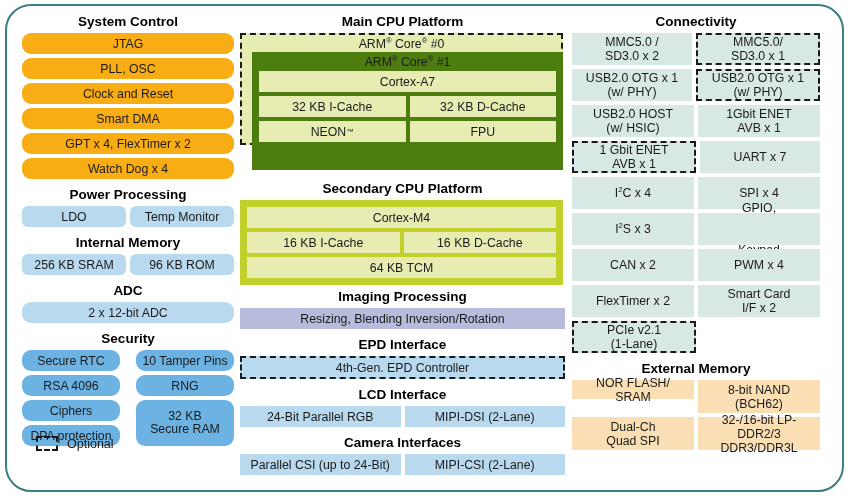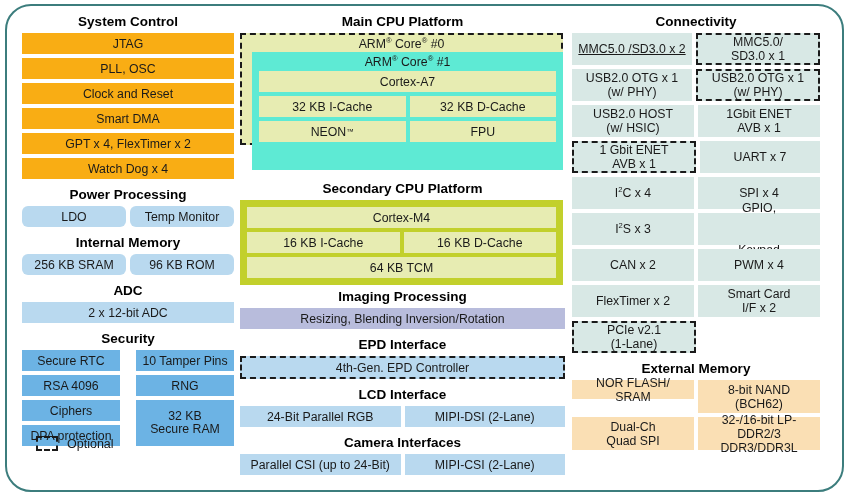--- a/index.html
+++ b/index.html
@@ -46,41 +46,41 @@
   .blue-dk { background: #6cb3e4; }
   .teal { background: #d8e8e5; }
   .peach { background: #fadfb4; }
   .lav    { background: #b8bcdc; }
   .grn-inner { background: #e7ecb2; }
   .dashed { border: 2px dashed #1a1a1a; }
 
   
   #left { left: 22px; top: 10px; width: 212px; }
   #left .cell { height: 21px; }
-  #left .row.full .cell { width: 100%; }
+  #left .row.full .cell { width: 100%; border-radius: 9px; }
   #left .row.half .cell { flex: 1 1 0; border-radius: 6px; }
 
   
   #mid { left: 240px; top: 10px; width: 325px; }
 
   #cpu-wrap { position: relative; height: 144px; }
   #core0 {
     position: absolute; left: 0px; top: 0px;
     width: 323px; height: 112px;
     background: #e7ecb2;
     border: 2px dashed #1a1a1a;
   }
   #core0-label {
     position: absolute; left: 0; top: 2px; width: 100%;
     text-align: center; font-size: 12.3px; color: #1a1a1a;
   }
   #core1 {
     position: absolute; left: 12px; top: 19px;
     width: 311px; height: 118px;
-    background: #5eead4;
+    background: #4d7c0f;
     padding: 0 7px;
   }
   #core1-label {
     text-align: center; font-size: 12.3px; color: #1a1a1a;
     line-height: 18px; padding-top: 1px;
   }
   #core1 .row { gap: 4px; margin-bottom: 4px; }
   #core1 .cell { height: 21px; }
   #l2 { margin-top: 3px; }
   #l2 .cell { height: 23px; width: 100%; }
@@ -264,21 +264,21 @@
         <div class="cell blue-lt" style="flex:1 1 0;">Parallel CSI (up to 24-Bit)</div>
         <div class="cell blue-lt" style="flex:1 1 0;">MIPI-CSI (2-Lane)</div>
       </div>
     </div>
   </div>
 
   <div class="col" id="right">
     <div class="sec-title">Connectivity</div>
     <div id="conn-rows">
         <div class="row">
-          <div class="cell teal" style=" text-decoration: underline;">
+          <div class="cell teal" style="flex-direction: column;">
             <span>MMC5.0 /</span>
             <span>SD3.0 x 2</span>
           </div>
           <div class="cell teal dashed" style="flex-direction: column;">
             <span>MMC5.0/</span>
             <span>SD3.0 x 1</span>
           </div>
         </div>
         <div class="row">
           <div class="cell teal" style="flex-direction: column;">

